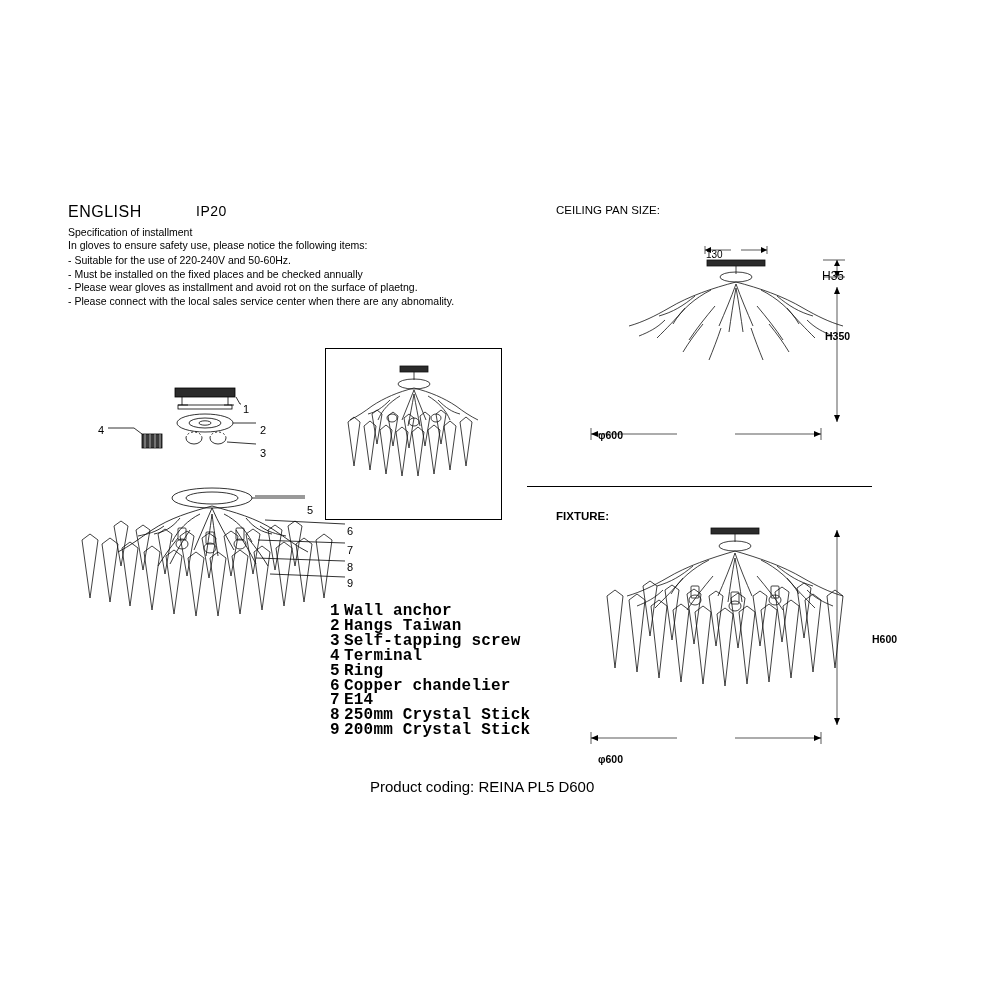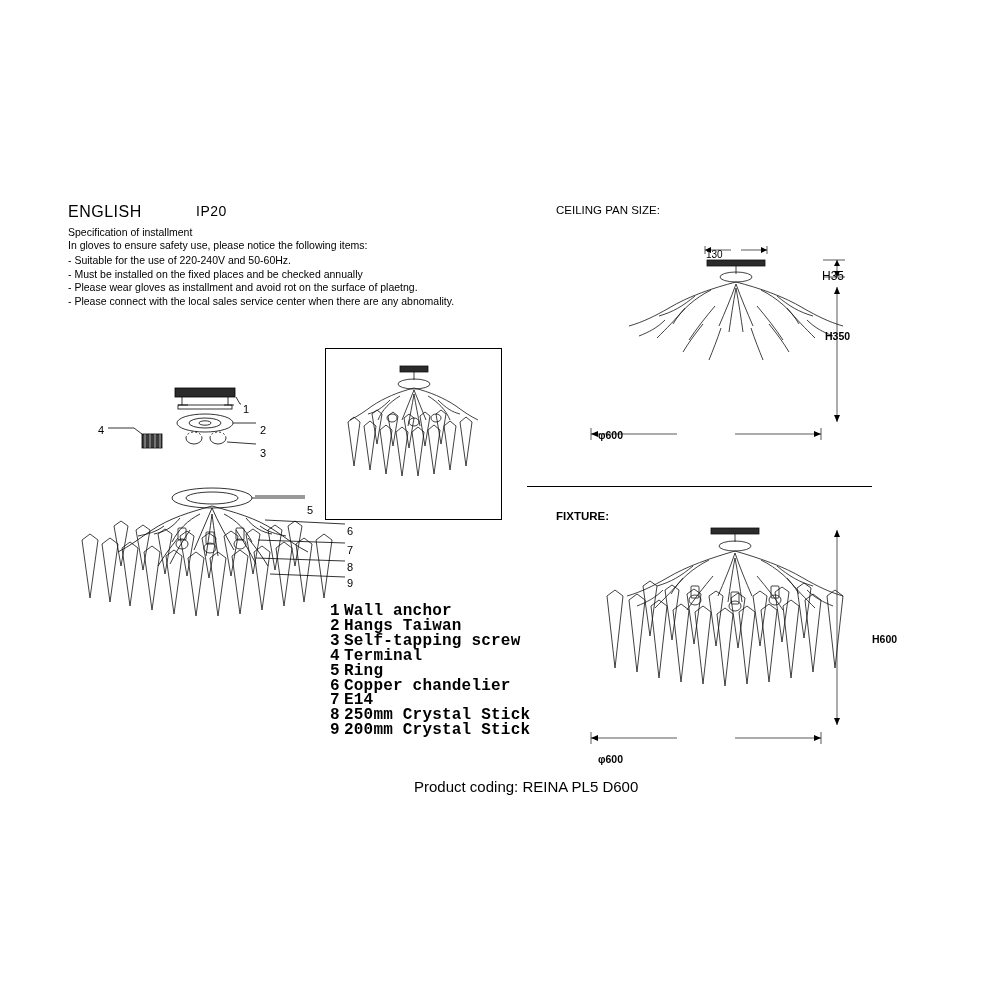--- a/index.html
+++ b/index.html
@@ -68,21 +68,20 @@
     font-weight: bold;
     line-height: 14.9px;
     letter-spacing: 0.2px;
   }
   #parts-legend .pl-row { white-space: nowrap; font-family: "Liberation Mono", monospace; font-size: 16px; font-weight: bold;}
   #parts-legend .pl-num { display: inline-block; width: 14px; }
 
   #product-coding {
     left: 370px; top: 778px;
     font-size: 15px;
-    margin-left: 44px;
   }
 
   
   .dim-text {
     font-size: 10.5px;
     font-family: "Liberation Sans", sans-serif;
   }
   .dim-text.bold { font-weight: bold; }
 
   #dim-130 { left: 706px; top: 249px; font-size: 10px; }

